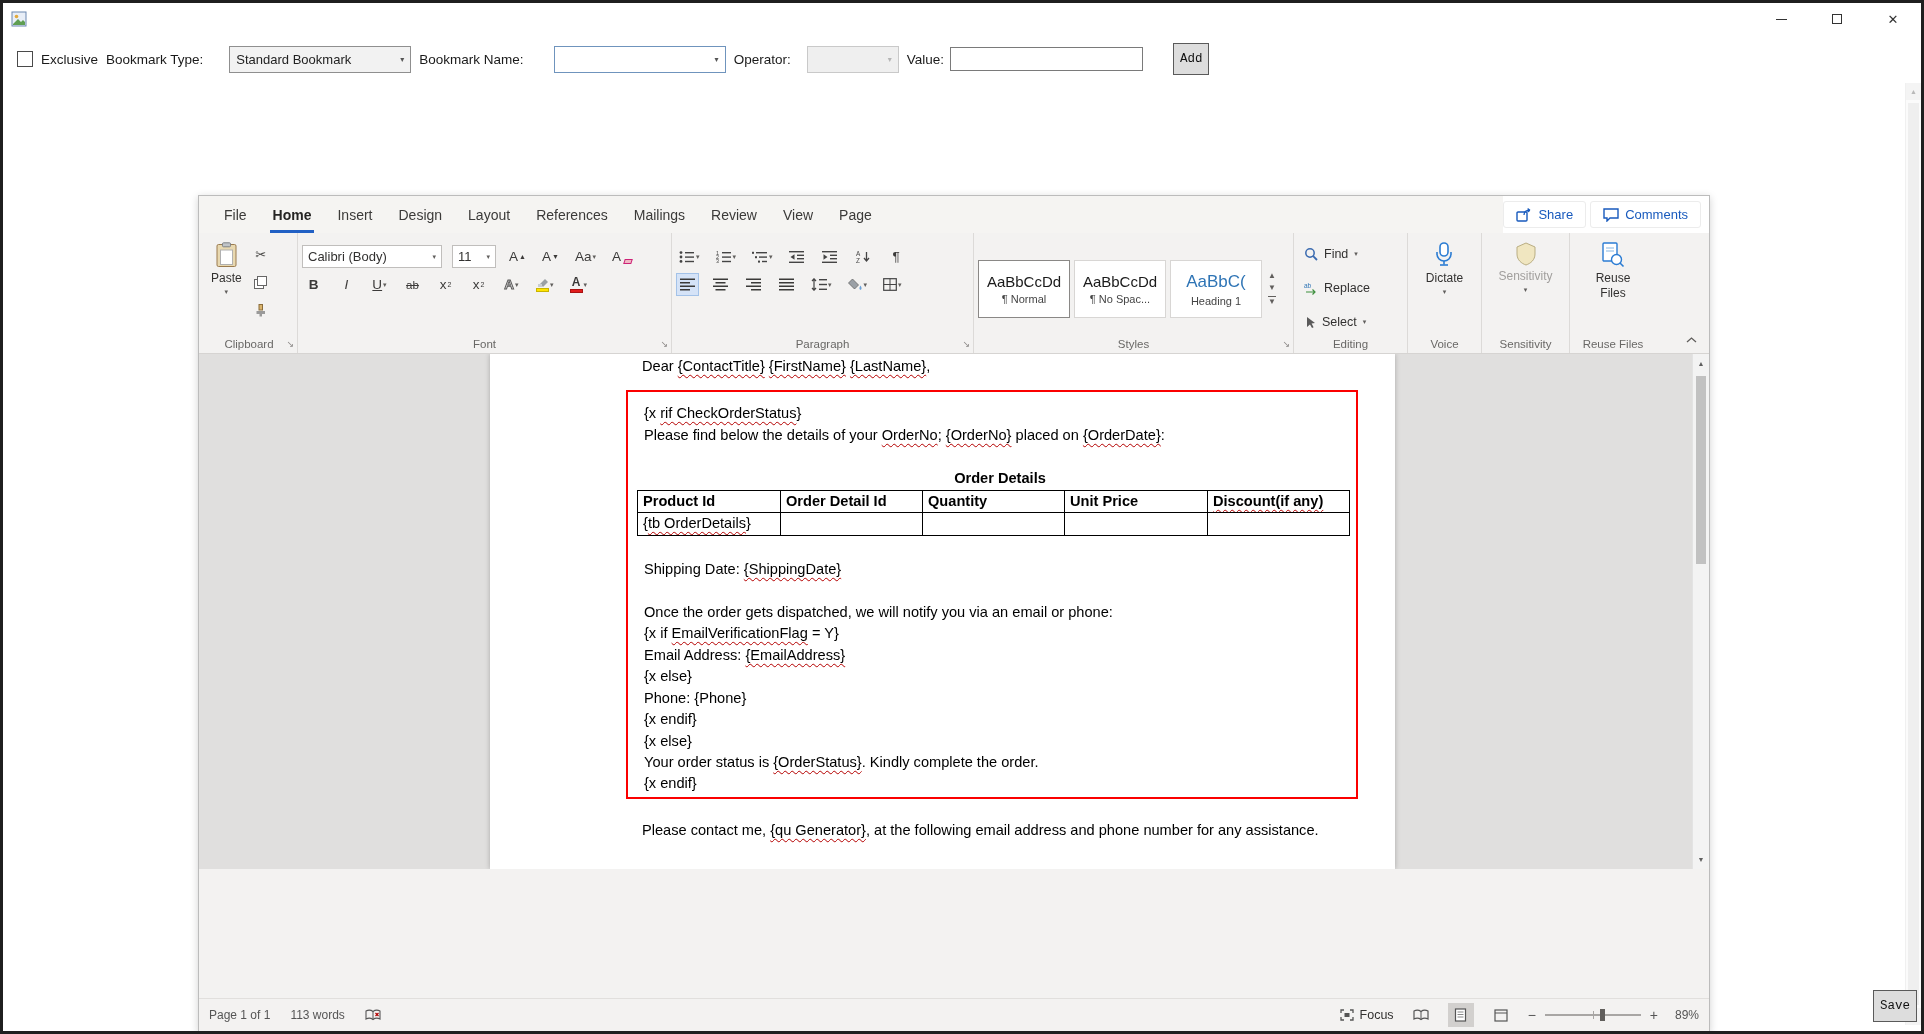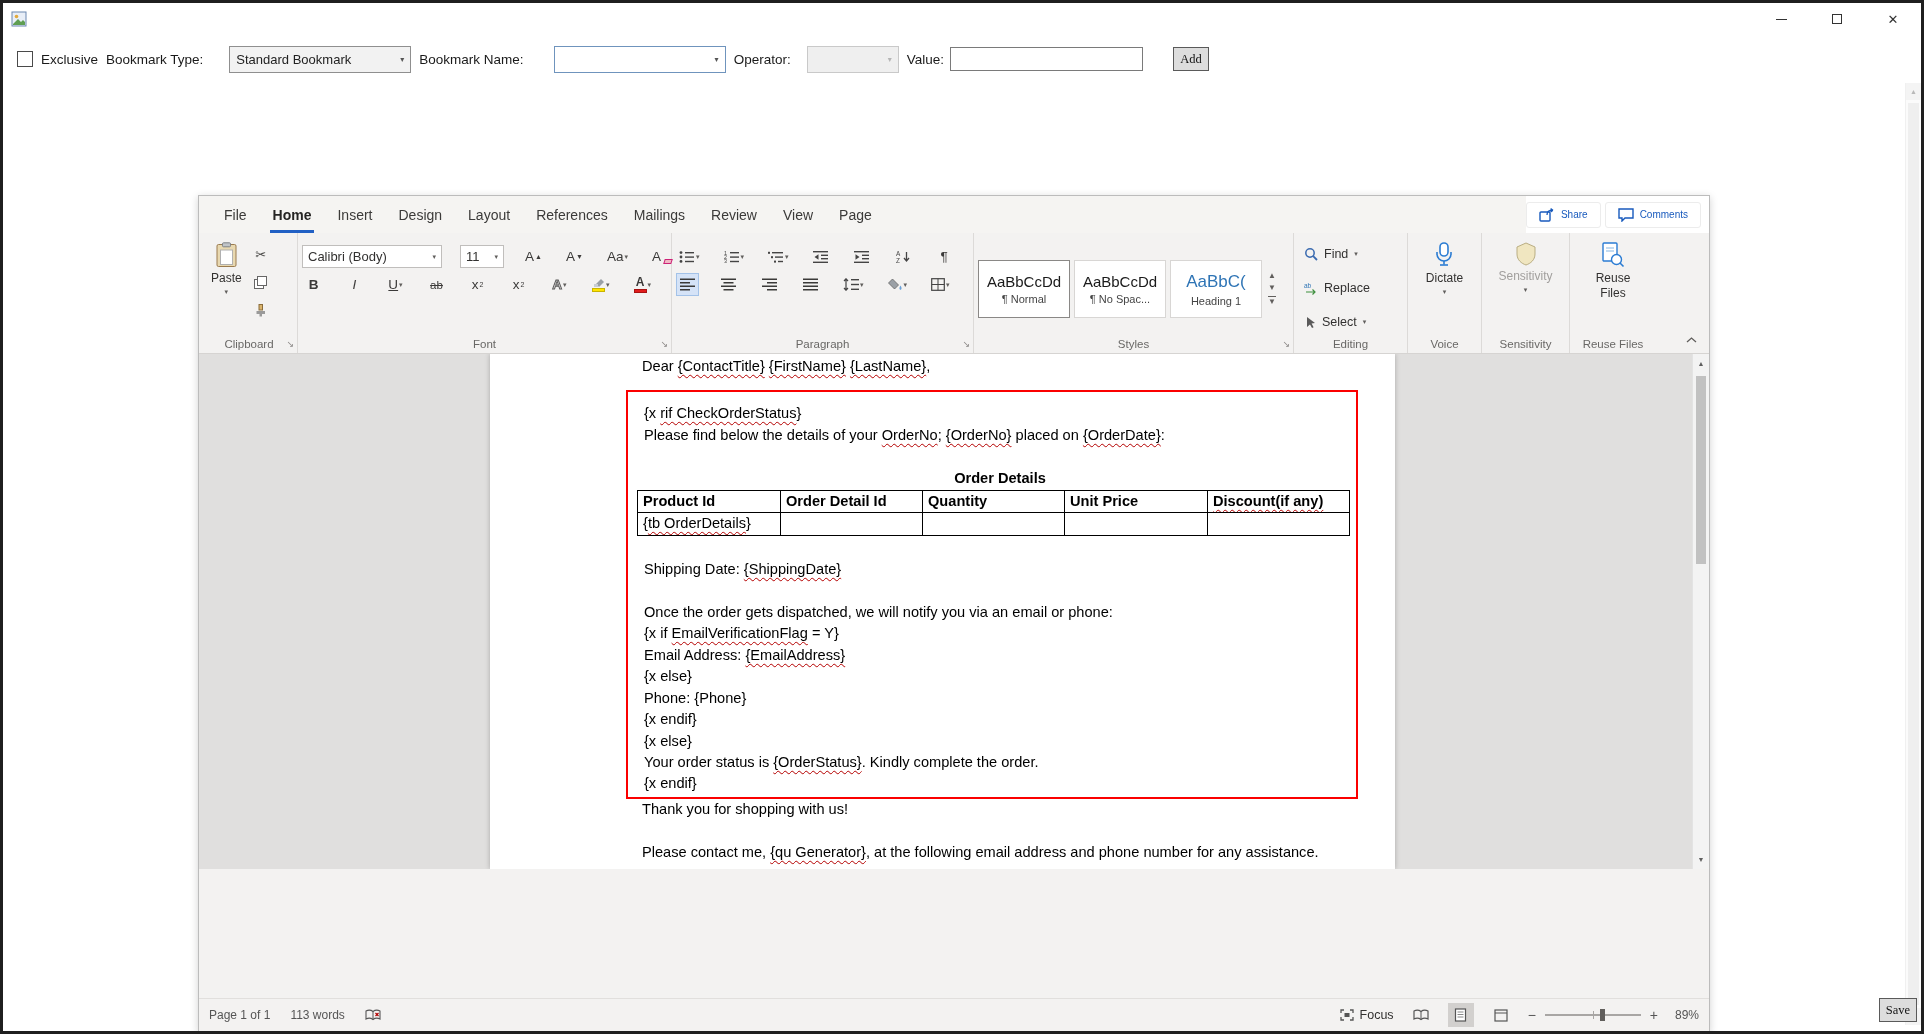--- a/index.html
+++ b/index.html
@@ -26,53 +26,53 @@
   .combo .caret{margin-left:auto;font-size:8px;color:#555;padding-left:6px;}
   .combo.type{width:182px;margin-left:26px;background:#f2f2f2;}
   .combo.name{width:172px;margin-left:30px;border-color:#6f94bd;}
   .combo.oper{width:92px;margin-left:16px;background:#efefef;border-color:#c9c9c9;color:#9a9a9a;}
   .combo.oper .caret{color:#b5b5b5;}
   .lbl-name{margin-left:25px;}
   .lbl-oper{margin-left:35px;}
   .lbl-value{margin-left:33px;}
   .txt-value{margin-left:6px;width:193px;height:24px;border:1px solid #7a7a7a;padding:0 5px;font-size:13px;
              font-family:"Liberation Sans",sans-serif;}
-  .winbtn{margin-left:30px;height:24px;min-width:36px;background:#ddd;border:1px solid #5a5a5a;
-          font-size:12.5px;color:#111;font-family:Liberation Serif, serif;padding:0 6px;}
+  .winbtn{margin-left:30px;height:32px;min-width:36px;background:#ddd;border:1px solid #5a5a5a;
+          font-size:12.5px;color:#111;font-family:Liberation Mono, monospace;padding:0 6px;}
 
   
   .app-vscroll{position:absolute;top:80px;bottom:6px;right:0;width:16px;background:#fbfbfb;border-left:1px solid #f0f0f0;}
   .app-vscroll .a{position:absolute;left:0;right:0;height:17px;display:flex;align-items:center;justify-content:center;
                   font-size:7px;color:#b9b9b9;background:#f4f4f4;}
   .app-vscroll .a.up{top:0;} .app-vscroll .a.dn{bottom:0;}
   .app-vscroll .thumb{position:absolute;left:2px;right:2px;top:20px;bottom:20px;background:#efefef;}
 
   
   .word{position:absolute;left:195px;top:192px;width:1512px;height:837px;background:#f3f2f1;
         border:1px solid #bcbcbc;box-shadow:0 2px 8px rgba(0,0,0,.18);}
   
   .tabs{height:37px;background:#f5f4f2;display:flex;align-items:stretch;padding-left:12px;font-size:14px;color:#3b3a39;}
   .tab{position:relative;display:flex;align-items:center;padding:0 13px;cursor:default;}
   .tab.active{font-weight:bold;color:#252423;}
   .tab.active::after{content:"";position:absolute;left:10px;right:10px;bottom:0;height:3px;background:#2160c4;}
   .tabs-right{margin-left:auto;display:flex;align-items:center;gap:4px;padding-right:8px;background:#fff;}
   .pill{display:flex;align-items:center;gap:6px;padding:5px 12px;background:#fff;border:1px solid #ececec;
-        border-radius:3px;font-size:10px;color:#185abd;}
+        border-radius:3px;font-size:13px;color:#185abd;}
 
   
   .ribbon{position:relative;height:121px;background:#f3f2f1;border-bottom:1px solid #d6d4d2;display:flex;padding:0 2px;}
   .rgroup{position:relative;border-right:1px solid #dcdad8;padding:4px 4px 20px;display:flex;}
   .rg-label{position:absolute;bottom:3px;left:0;right:0;text-align:center;font-size:11.5px;color:#696866;}
   .launcher{position:absolute;right:3px;bottom:4px;font-size:9px;color:#8a8886;line-height:1;}
   .bigbtn{display:flex;flex-direction:column;align-items:center;padding:5px 6px 0;font-size:12px;color:#323130;gap:3px;}
   .bigbtn .caret{font-size:7px;color:#605e5c;}
   .minicol{display:flex;flex-direction:column;gap:3px;padding-top:5px;}
   .minibtn{width:26px;height:25px;display:flex;align-items:center;justify-content:center;color:#4a4a48;font-size:13px;}
   .fontcol{display:flex;flex-direction:column;gap:5px;padding-top:8px;}
-  .frow{display:flex;align-items:center;gap:18px;text-align:right;}
+  .frow{display:flex;align-items:center;gap:10px;text-align:right;}
   .combo-r{height:23px;background:#fff;border:1px solid #c0bebc;display:flex;align-items:center;
            padding:0 5px;font-size:13px;color:#323130;}
   .combo-r .caret{margin-left:auto;font-size:7px;color:#605e5c;padding-left:4px;}
   .sbtn{min-width:23px;height:23px;display:flex;align-items:center;justify-content:center;
         font-size:13.5px;color:#3b3a39;padding:0 3px;gap:1px;}
   .sbtn .caret{font-size:7px;color:#605e5c;}
   .sbtn.sel{background:#d5e3f7;border:1px solid #a3c2e8;}
   .tinyup{font-size:7px;vertical-align:super;}
   .tinydn{font-size:7px;vertical-align:sub;}
   .strike{text-decoration:line-through;font-size:11.5px;}
@@ -584,21 +584,20 @@
                 <div class="doc-line"><span>Email Address: </span><span class="sq">{EmailAddress}</span></div>
                 <div class="doc-line"><span>{x else}</span></div>
                 <div class="doc-line"><span>Phone: {Phone}</span></div>
                 <div class="doc-line"><span>{x endif}</span></div>
                 <div class="doc-line"><span>{x else}</span></div>
                 <div class="doc-line"><span>Your order status is </span><span class="sq">{OrderStatus}</span><span>. Kindly complete the order.</span></div>
                 <div class="doc-line"><span>{x endif}</span></div>
               </div>
           </div>
           <div id="doc-after">
-              <div class="doc-line"><span>Thank you for shopping with us!</span></div>
               <div class="doc-line">&nbsp;</div>
               <div class="doc-line"><span>Please contact me, </span><span class="sq">{qu Generator}</span><span>, at the following email address and phone number for any assistance.</span></div>
             </div>
         </div>
       </div>
       <div class="vscroll">
         <div class="a up">▲</div>
         <div class="thumb"></div>
         <div class="a dn">▼</div>
       </div>

